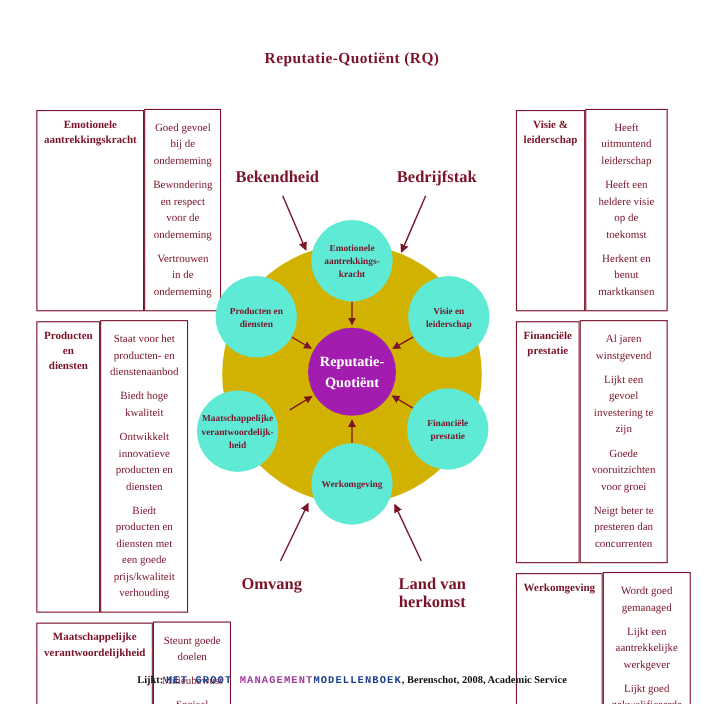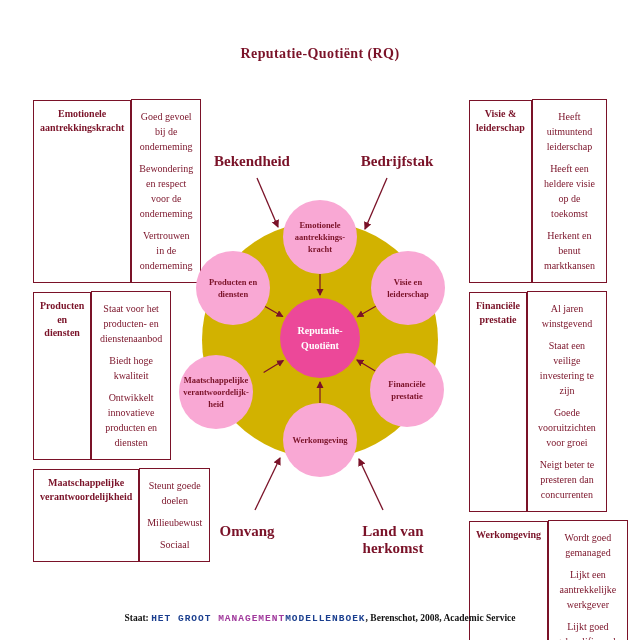--- a/index.html
+++ b/index.html
@@ -25,34 +25,34 @@
     display:flex; flex-direction:column; gap:7px; background:#fff;
   }
   .side-item { color:#7a1228; font-size:10px; text-align:center; line-height:1.5; }
   
   .diagram { position:absolute; left:175px; top:140px; width:290px; height:400px; }
   .big-circle {
     position:absolute; left:27px; top:82px; width:236px; height:236px;
     border-radius:50%; background:#d2b200;
   }
   .node {
-    position:absolute; width:74px; height:74px; border-radius:50%; background:#f9a8d4;
+    position:absolute; width:74px; height:74px; border-radius:50%; background:#5eead4;
     color:#7a1228; font-size:8.5px; line-height:1.45; font-weight:bold;
     display:flex; align-items:center; justify-content:center; text-align:center;
     padding:4px; box-sizing:border-box;
   }
   .node-0 { left:108px; top:60px; }
   .node-1 { left:196px; top:111px; }
   .node-2 { left:195px; top:213px; }
   .node-3 { left:108px; top:263px; }
   .node-4 { left:4px;  top:215px; }
   .node-5 { left:21px;  top:111px; }
   .center-circle {
     position:absolute; left:105px; top:158px; width:80px; height:80px; border-radius:50%;
-    background:#ec4899; color:#ffffff; font-weight:bold; font-size:10px; line-height:1.5;
+    background:#a21caf; color:#ffffff; font-weight:bold; font-size:13px; line-height:1.5;
     display:flex; align-items:center; justify-content:center; text-align:center;
     padding:6px; box-sizing:border-box;
   }
   .ext-label {
     position:absolute; color:#7a1228; font-weight:bold; font-size:15px; text-align:center;
   }
   .ext-0 { left:37px;  top:13px;  width:80px; }
   .ext-1 { left:182px; top:13px;  width:80px; }
   .ext-2 { left:32px;  top:383px; width:80px; }
   .ext-3 { left:162px; top:383px; width:112px; }
@@ -81,20 +81,21 @@
         <div class="side-item">Bewondering en respect voor de onderneming</div>
         <div class="side-item">Vertrouwen in de onderneming</div>
       </div>
     </div>
     <div class="side-section">
       <div class="side-header">Producten en diensten</div>
       <div class="side-body">
         <div class="side-item">Staat voor het producten- en dienstenaanbod</div>
         <div class="side-item">Biedt hoge kwaliteit</div>
         <div class="side-item">Ontwikkelt innovatieve producten en diensten</div>
+        <div class="side-item">Biedt producten en diensten met een goede prijs/kwaliteit verhouding</div>
       </div>
     </div>
     <div class="side-section">
       <div class="side-header">Maatschappelijke verantwoordelijkheid</div>
       <div class="side-body">
         <div class="side-item">Steunt goede doelen</div>
         <div class="side-item">Milieubewust</div>
         <div class="side-item">Sociaal</div>
       </div>
     </div>
@@ -106,21 +107,21 @@
       <div class="side-body">
         <div class="side-item">Heeft uitmuntend leiderschap</div>
         <div class="side-item">Heeft een heldere visie op de toekomst</div>
         <div class="side-item">Herkent en benut marktkansen</div>
       </div>
     </div>
     <div class="side-section">
       <div class="side-header">Financiële prestatie</div>
       <div class="side-body">
         <div class="side-item">Al jaren winstgevend</div>
-        <div class="side-item">Staat een veilige investering te zijn</div>
+        <div class="side-item">Lijkt een gevoel investering te zijn</div>
         <div class="side-item">Goede vooruitzichten voor groei</div>
         <div class="side-item">Neigt beter te presteren dan concurrenten</div>
       </div>
     </div>
     <div class="side-section">
       <div class="side-header">Werkomgeving</div>
       <div class="side-body">
         <div class="side-item">Wordt goed gemanaged</div>
         <div class="side-item">Lijkt een aantrekkelijke werkgever</div>
         <div class="side-item">Lijkt goed gekwalificeerde medewerkers te hebben</div>
@@ -160,16 +161,16 @@
 
     <div class="center-circle">Reputatie-Quotiënt</div>
 
     <div class="ext-label ext-0">Bekendheid</div>
     <div class="ext-label ext-1">Bedrijfstak</div>
     <div class="ext-label ext-2">Omvang</div>
     <div class="ext-label ext-3">Land van herkomst</div>
   </div>
 
   <div class="source">
-    <span>Staat: </span><span class="src-caps src-blue">HET GROOT </span><span class="src-caps src-purple">MANAGEMENT</span><span class="src-caps src-blue">MODELLENBOEK</span><span>, Berenschot, 2008, Academic Service</span>
+    <span>Lijkt: </span><span class="src-caps src-blue">HET GROOT </span><span class="src-caps src-purple">MANAGEMENT</span><span class="src-caps src-blue">MODELLENBOEK</span><span>, Berenschot, 2008, Academic Service</span>
   </div>
 
 </div>
 
 </body></html>

